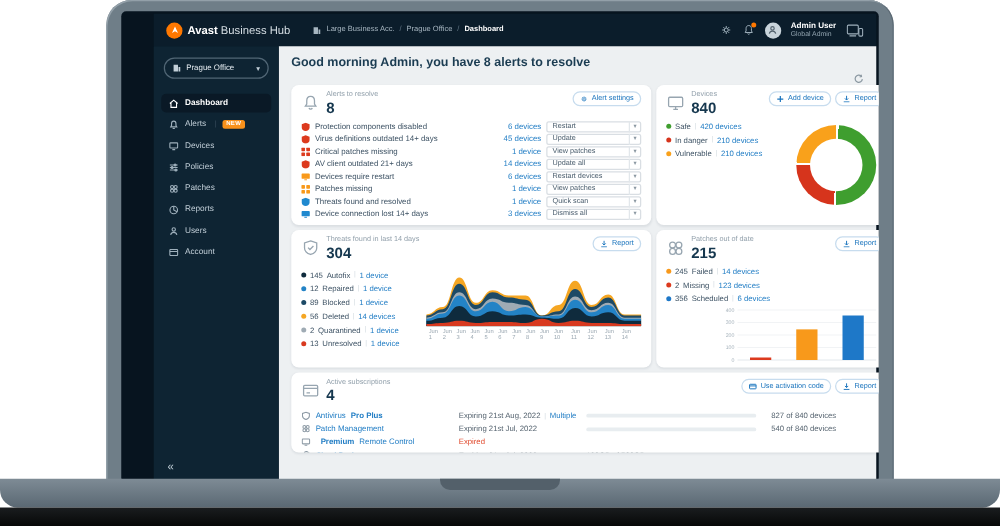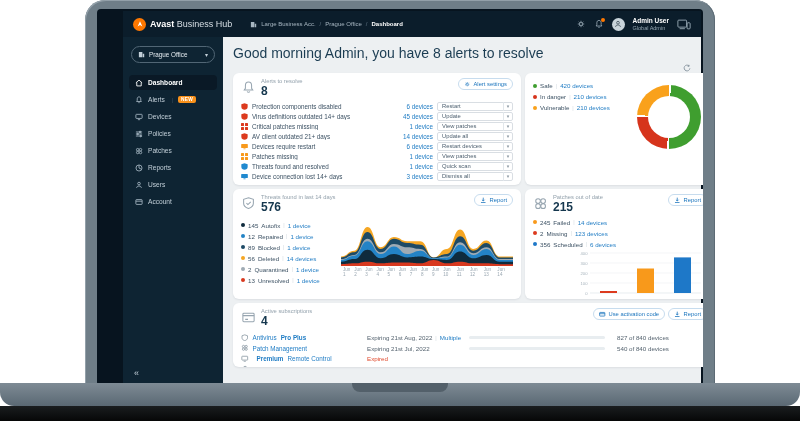--- a/index.html
+++ b/index.html
@@ -65,21 +65,21 @@
   .nav-item svg { width:8px; height:8px; stroke:#9fb0bc; fill:none; stroke-width:1; flex:0 0 auto; }
   .nav-item.active svg { stroke:#fff; }
   .nav-sep { color:#3a4f5e; font-size:6px; margin-left:2px; }
   .badge-new { background:#f8911b; color:#fff; font-size:4.8px; font-weight:bold;
                padding:1px 2.5px; border-radius:2px; letter-spacing:.3px; }
   .collapse { position:absolute; left:11px; bottom:6px; color:#c2cfd8; font-size:9px;
               cursor:pointer; line-height:1; }
 
   
   .main { flex:1; background:#edf0f2; padding:6px 10px 0; min-width:0; }
-  .greeting { font-size:14px; font-weight:normal; color:#1b3c52; margin:2px 0 1px; }
+  .greeting { font-size:10px; font-weight:bold; color:#1b3c52; margin:2px 0 1px; }
   .refresh-row { height:11px; display:flex; justify-content:flex-end; align-items:center; }
   .refresh-row svg { width:8px; height:8px; stroke:#8b98a2; fill:none; stroke-width:1.2; cursor:pointer; }
   .grid { display:grid; grid-template-columns:288px 190px; grid-template-rows:112px 110px 64px;
           gap:4px; }
   .card { background:#fff; border-radius:6px; box-shadow:0 1px 2px rgba(10,30,50,.08);
           padding:5px 8px; overflow:hidden; }
   .card-subs { grid-column:1 / span 2; }
 
   .card-head { display:flex; align-items:flex-start; gap:5px; }
   .head-ico { width:15px; height:15px; stroke:#97a5b0; fill:none; stroke-width:1.1; margin-top:2px; }
@@ -422,20 +422,44 @@
                   <a class="a-count">3 devices</a>
                   <span class="a-select">
                       <span>Dismiss all</span>
                       <span class="sel-chev">▾</span>
                     </span>
                 </div>
               </div>
             </article>
 
             <article class="card">
+              <div class="card-head">
+                <svg class="head-ico" viewBox="0 0 16 16">
+                    <rect x="2" y="3" width="12" height="8" rx="1"></rect>
+                    <path d="M6 13.3h4M8 11v2.3"></path>
+                  </svg>
+                <div class="head-col">
+                  <div class="card-title">Devices</div>
+                  <div class="card-count">840</div>
+                </div>
+                <div class="head-btns">
+                  <button class="pill-btn">
+                    <svg viewBox="0 0 8 8">
+                        <path d="M4 1v6M1 4h6"></path>
+                      </svg>
+                    <span>Add device</span>
+                  </button>
+                  <button class="pill-btn">
+                    <svg viewBox="0 0 10 10">
+                        <path d="M5 1v5M3 4.2 5 6.2l2-2M1.5 8.5h7"></path>
+                      </svg>
+                    <span>Report</span>
+                  </button>
+                </div>
+              </div>
               <div class="dev-body">
                 <div class="dev-legend">
                   <div class="lg-row">
                     <span class="dot" style="background: rgb(63, 158, 47);"></span>
                     <span class="lg-label">Safe</span>
                     <span class="lg-sep">|</span>
                     <a class="lg-link">420 devices</a>
                   </div>
                   <div class="lg-row">
                     <span class="dot" style="background: rgb(214, 52, 28);"></span>
@@ -455,21 +479,21 @@
             </article>
 
             <article class="card">
               <div class="card-head">
                 <svg class="head-ico" viewBox="0 0 16 16">
                     <path d="M8 1.8 13.2 3.6v4.2c0 3.2-2.4 4.7-5.2 5.6-2.8-.9-5.2-2.4-5.2-5.6V3.6Z"></path>
                     <path d="M5.8 7.6 7.4 9.2 10.4 6.2"></path>
                   </svg>
                 <div class="head-col">
                   <div class="card-title">Threats found in last 14 days</div>
-                  <div class="card-count">576</div>
+                  <div class="card-count">304</div>
                 </div>
                 <div class="head-btns">
                   <button class="pill-btn">
                     <svg viewBox="0 0 10 10">
                         <path d="M5 1v5M3 4.2 5 6.2l2-2M1.5 8.5h7"></path>
                       </svg>
                     <span>Report</span>
                   </button>
                 </div>
               </div>

